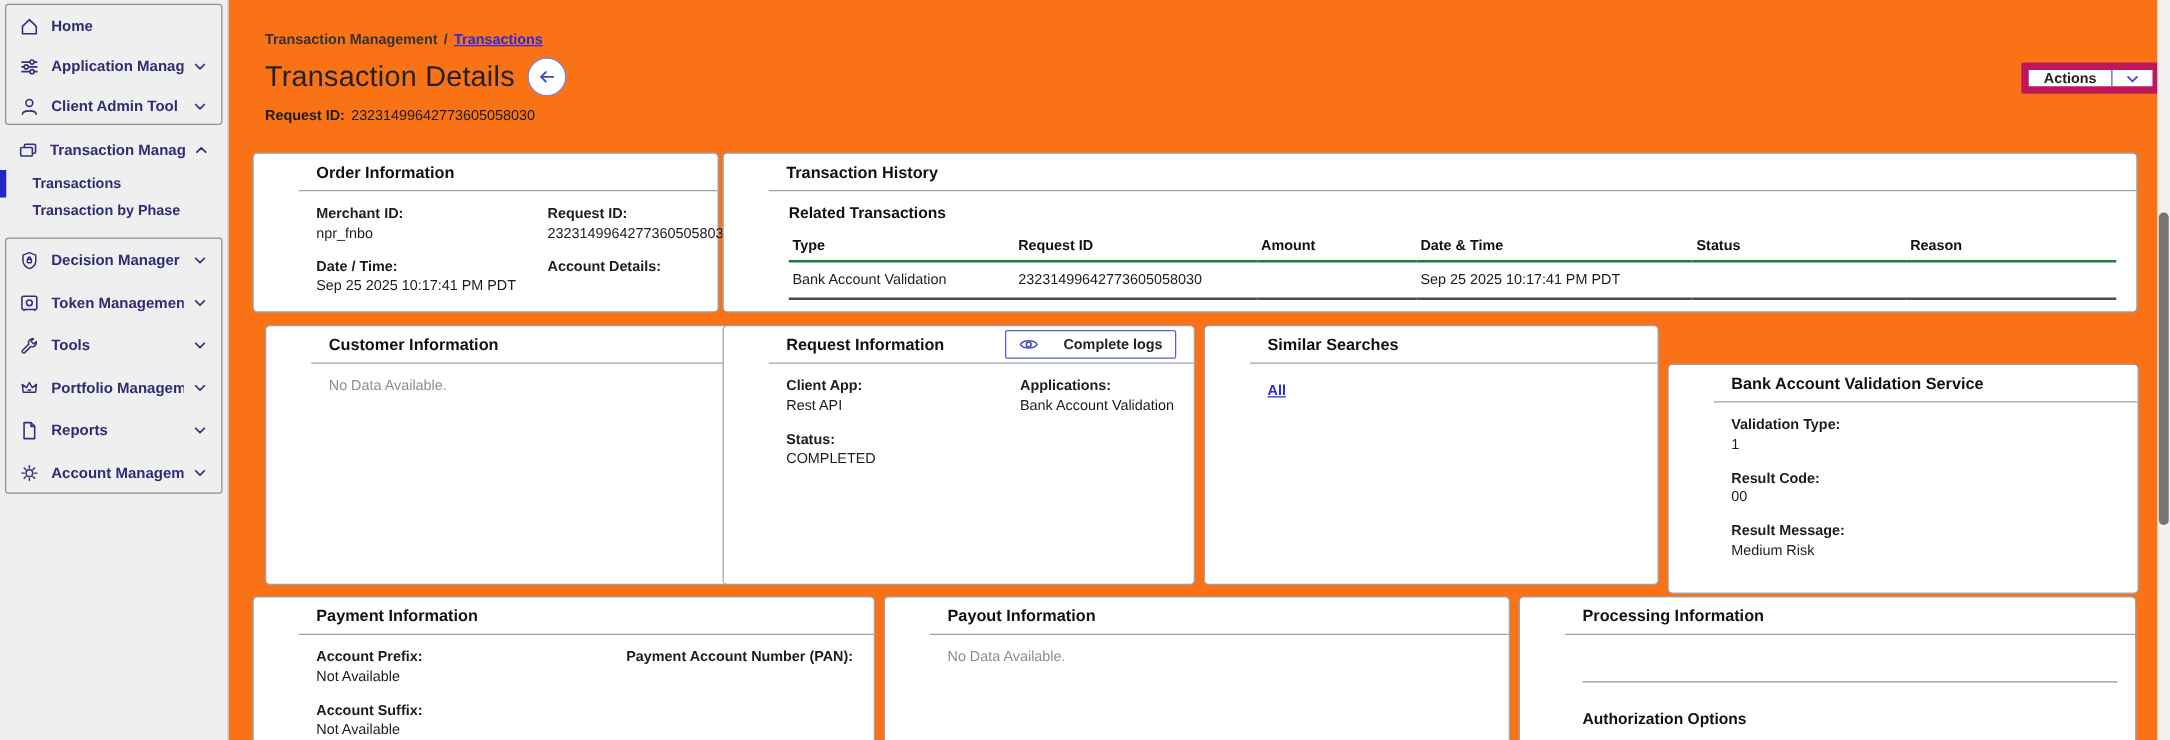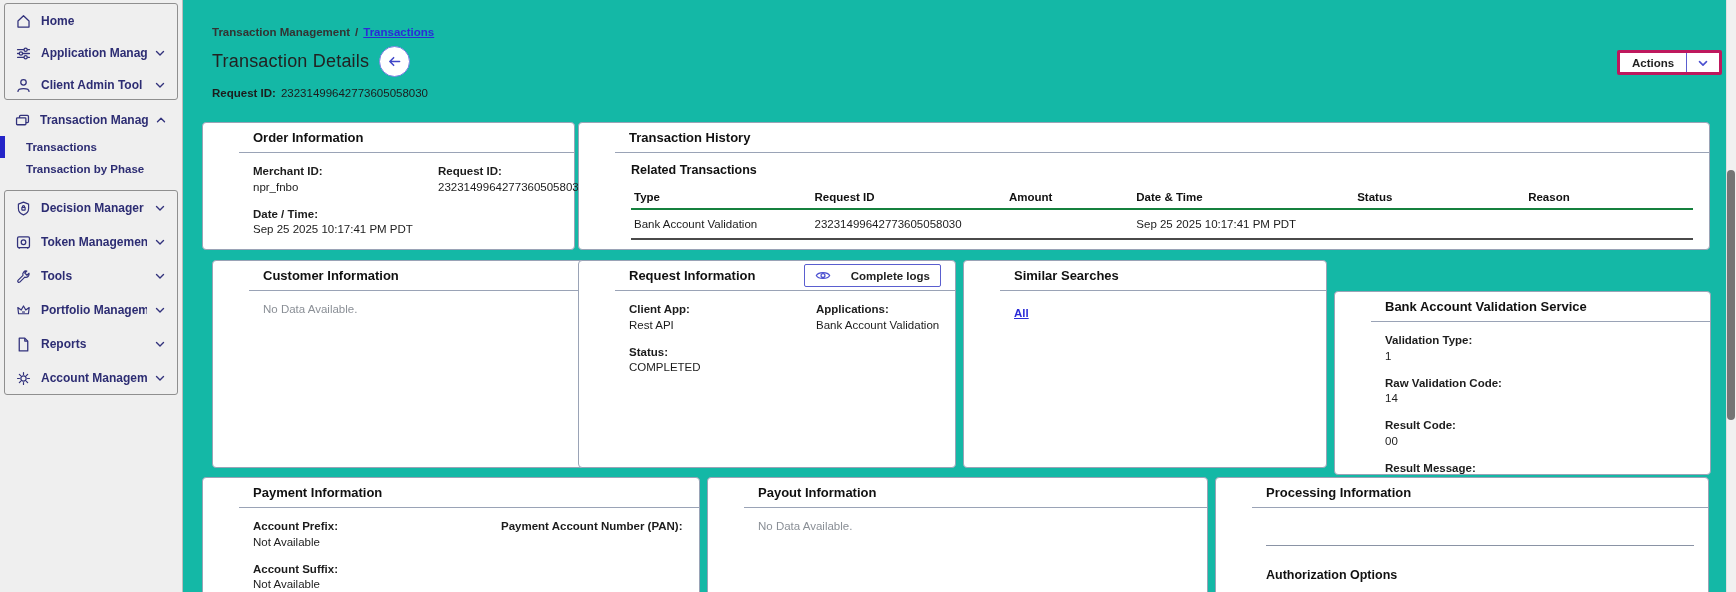--- a/index.html
+++ b/index.html
@@ -1,18 +1,18 @@
 <!DOCTYPE html>
 <html><head>
 <meta charset="utf-8">
 <style>
   * { box-sizing: border-box; margin: 0; padding: 0; }
   html,body { width: 1736px; height: 592px; }
   body { font-family: "Liberation Sans", sans-serif; background: #ffffff; overflow: hidden; }
-  #app { position: relative; width: 1736px; height: 592px; background: #14b8a6; overflow: hidden; }
+  #app { position: relative; width: 1736px; height: 592px; background: #f97316; overflow: hidden; }
 
   
   .sidebar { position: absolute; left: 0; top: 0; width: 183px; height: 592px;
              background: #efefef; border-right: 1px solid #bdbdbd; }
   .side-group { position: absolute; left: 4px; right: 4px; border: 1px solid #8f8f8f;
                 border-radius: 3px; }
   .side-group1 { top: 3px; height: 97px; padding-top: 1px; }
   .side-group2 { top: 190px; height: 205px; }
   .side-item { display: flex; align-items: center; height: 32px; padding: 0 10px 0 10px;
                color: #2d2d73; font-size: 12px; font-weight: 600; cursor: pointer; }
@@ -26,27 +26,27 @@
               padding-left: 22px; font-size: 11.5px; font-weight: 600; color: #2d2d73; cursor: pointer; }
   .sub-item.active::before { content: ""; position: absolute; left: -4px; top: 0; width: 5px;
                              height: 22px; background: #2424c8; }
 
   
   .breadcrumb { position: absolute; left: 212px; top: 26px; font-size: 11.5px; font-weight: 700;
                 color: #333333; }
   .breadcrumb .sep { margin: 0 5px; color: #333333; }
   .crumb-link { color: #2b2bd8; text-decoration: underline; cursor: pointer; }
   .title-row { position: absolute; left: 212px; top: 46px; display: flex; align-items: center; gap: 10px; }
-  .page-title { font-size: 18px; font-weight: 400; color: #222222; letter-spacing: 0.2px; }
+  .page-title { font-size: 23px; font-weight: 400; color: #222222; letter-spacing: 0.2px; }
   .back-btn { width: 31px; height: 31px; border-radius: 50%; border: 1.5px solid #7b7fe3;
               background: #ffffff; display: flex; align-items: center; justify-content: center; cursor: pointer; }
   .request-line { position: absolute; left: 212px; top: 87px; font-size: 11.5px; color: #1c1c1c; }
   .request-line .lbl { font-weight: 700; margin-right: 5px; }
   .actions-btn { position: absolute; left: 1617px; top: 50px; height: 25px; display: flex;
-                 align-items: stretch; border: 3px solid #be185d; border-radius: 2px; background: #ffffff; cursor: pointer; text-align: center; }
+                 align-items: stretch; border: 6px solid #be185d; border-radius: 2px; background: #ffffff; cursor: pointer; text-align: center; }
   .actions-btn .txt { display: flex; align-items: center; padding: 0 12px; font-size: 11.5px;
                       font-weight: 700; color: #222222; }
   .actions-btn .caret { display: flex; align-items: center; padding: 0 9px; border-left: 1px solid #5a5ecf; }
 
   
   .panel { position: absolute; background: #ffffff; border: 1px solid #9aa3b6; border-radius: 4px; padding-left: 36px; }
   .panel-header { height: 30px; display: flex; align-items: center; justify-content: space-between;
                   padding: 0 14px; border-bottom: 1px solid #9aa3b6; }
   .panel-title { font-size: 13px; font-weight: 700; color: #111111; white-space: nowrap; }
   .panel-body { padding: 12px 14px; }
@@ -289,20 +289,24 @@
         <div class="lbl">Merchant ID:</div>
         <div class="val">npr_fnbo</div>
       </div>
       <div class="field">
         <div class="lbl">Request ID:</div>
         <div class="val">23231499642773605058030</div>
       </div>
       <div class="field">
         <div class="lbl">Date / Time:</div>
         <div class="val">Sep 25 2025 10:17:41 PM PDT</div>
+      </div>
+      <div class="field">
+        <div class="lbl">Account Details:</div>
+        <div class="val"></div>
       </div>
     </div>
   </section>
 
   <section class="panel p-history">
     <div class="panel-header">
       <span class="panel-title">Transaction History</span>
     </div>
     <div class="panel-body" style="padding:10px 16px;">
       <div class="subhead">Related Transactions</div>
@@ -389,24 +393,20 @@
   <section class="panel p-bav">
     <div class="panel-header">
       <span class="panel-title">Bank Account Validation Service</span>
     </div>
     <div class="panel-body">
       <div class="field" style="margin-bottom:13px;">
         <div class="lbl">Validation Type:</div>
         <div class="val">1</div>
       </div>
       <div class="field" style="margin-bottom:13px;">
-        <div class="lbl">Raw Validation Code:</div>
-        <div class="val">14</div>
-      </div>
-      <div class="field" style="margin-bottom:13px;">
         <div class="lbl">Result Code:</div>
         <div class="val">00</div>
       </div>
       <div class="field">
         <div class="lbl">Result Message:</div>
         <div class="val">Medium Risk</div>
       </div>
     </div>
   </section>
 

